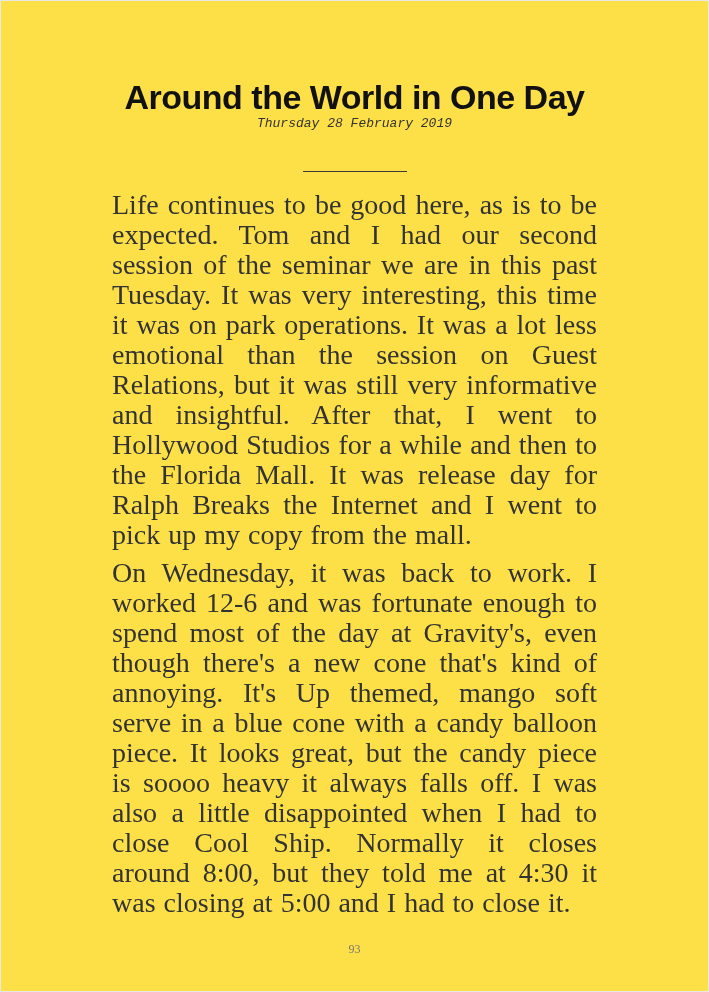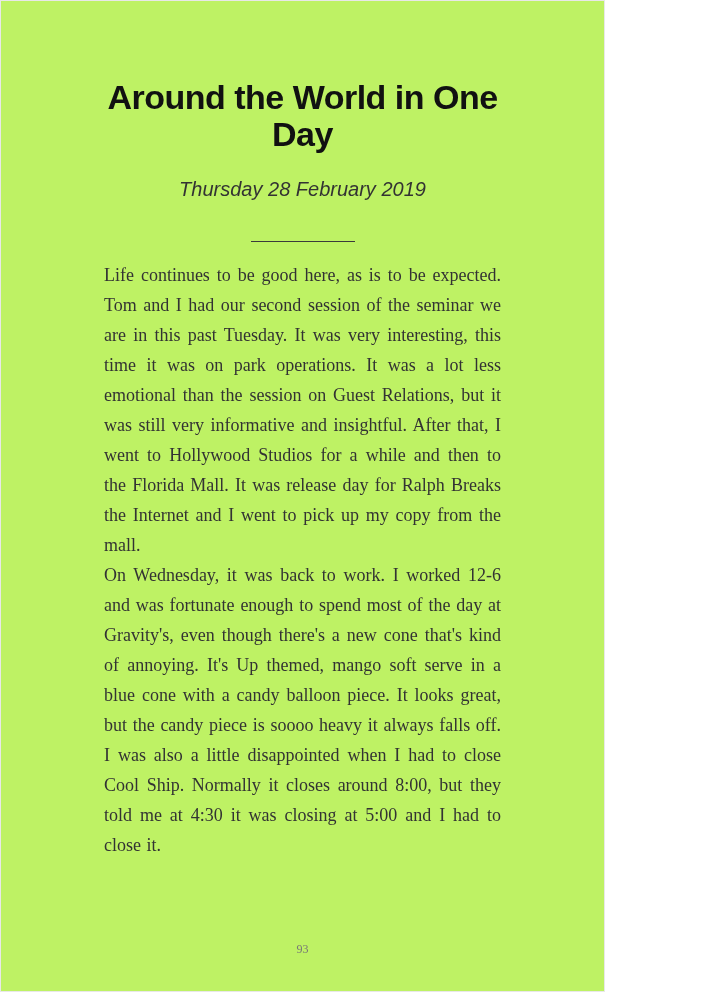--- a/index.html
+++ b/index.html
@@ -2,60 +2,60 @@
 <html><head>
 <meta charset="utf-8">
 <style>
   html, body {
     margin: 0;
     padding: 0;
     background: #ffffff;
   }
   .page {
     position: relative;
-    width: 605px;
+    width: 709px;
     height: 992px;
     box-sizing: border-box;
-    background: #bef264;
+    background: #fde047;
     border: 1px solid #e8e8e8;
     overflow: hidden;
     font-family: "Liberation Serif", serif;
     color: #333333;
   }
   .content {
     box-sizing: border-box;
     padding: 78px 103px 0 103px;
   }
   .title {
     margin: 0;
     font-family: "Liberation Sans", sans-serif;
     font-weight: 700;
     font-size: 34px;
     line-height: 1.1;
     text-align: center;
     color: #111111;
     letter-spacing: -0.5px;
   }
   .date {
-    margin-top: 24px;
-    font-family: Liberation Sans, sans-serif;
+    margin-top: 0;
+    font-family: Liberation Mono, monospace;
     font-style: italic;
-    font-size: 20px;
+    font-size: 13px;
     text-align: center;
     color: #333333;
   }
   .divider {
     width: 104px;
     height: 0;
     border-top: 1.6px solid #3a3a3a;
     margin: 40px auto 18px auto;
   }
   .body-text p {
-    margin: 0;
-    font-size: 18px;
+    margin: 8px;
+    font-size: 28px;
     line-height: 30px;
     text-align: justify;
     color: #333333;
     word-spacing: 1px;
   }
   .body-text p.last-paragraph {
     text-align-last: justify;
   }
   .page-number {
     position: absolute;

